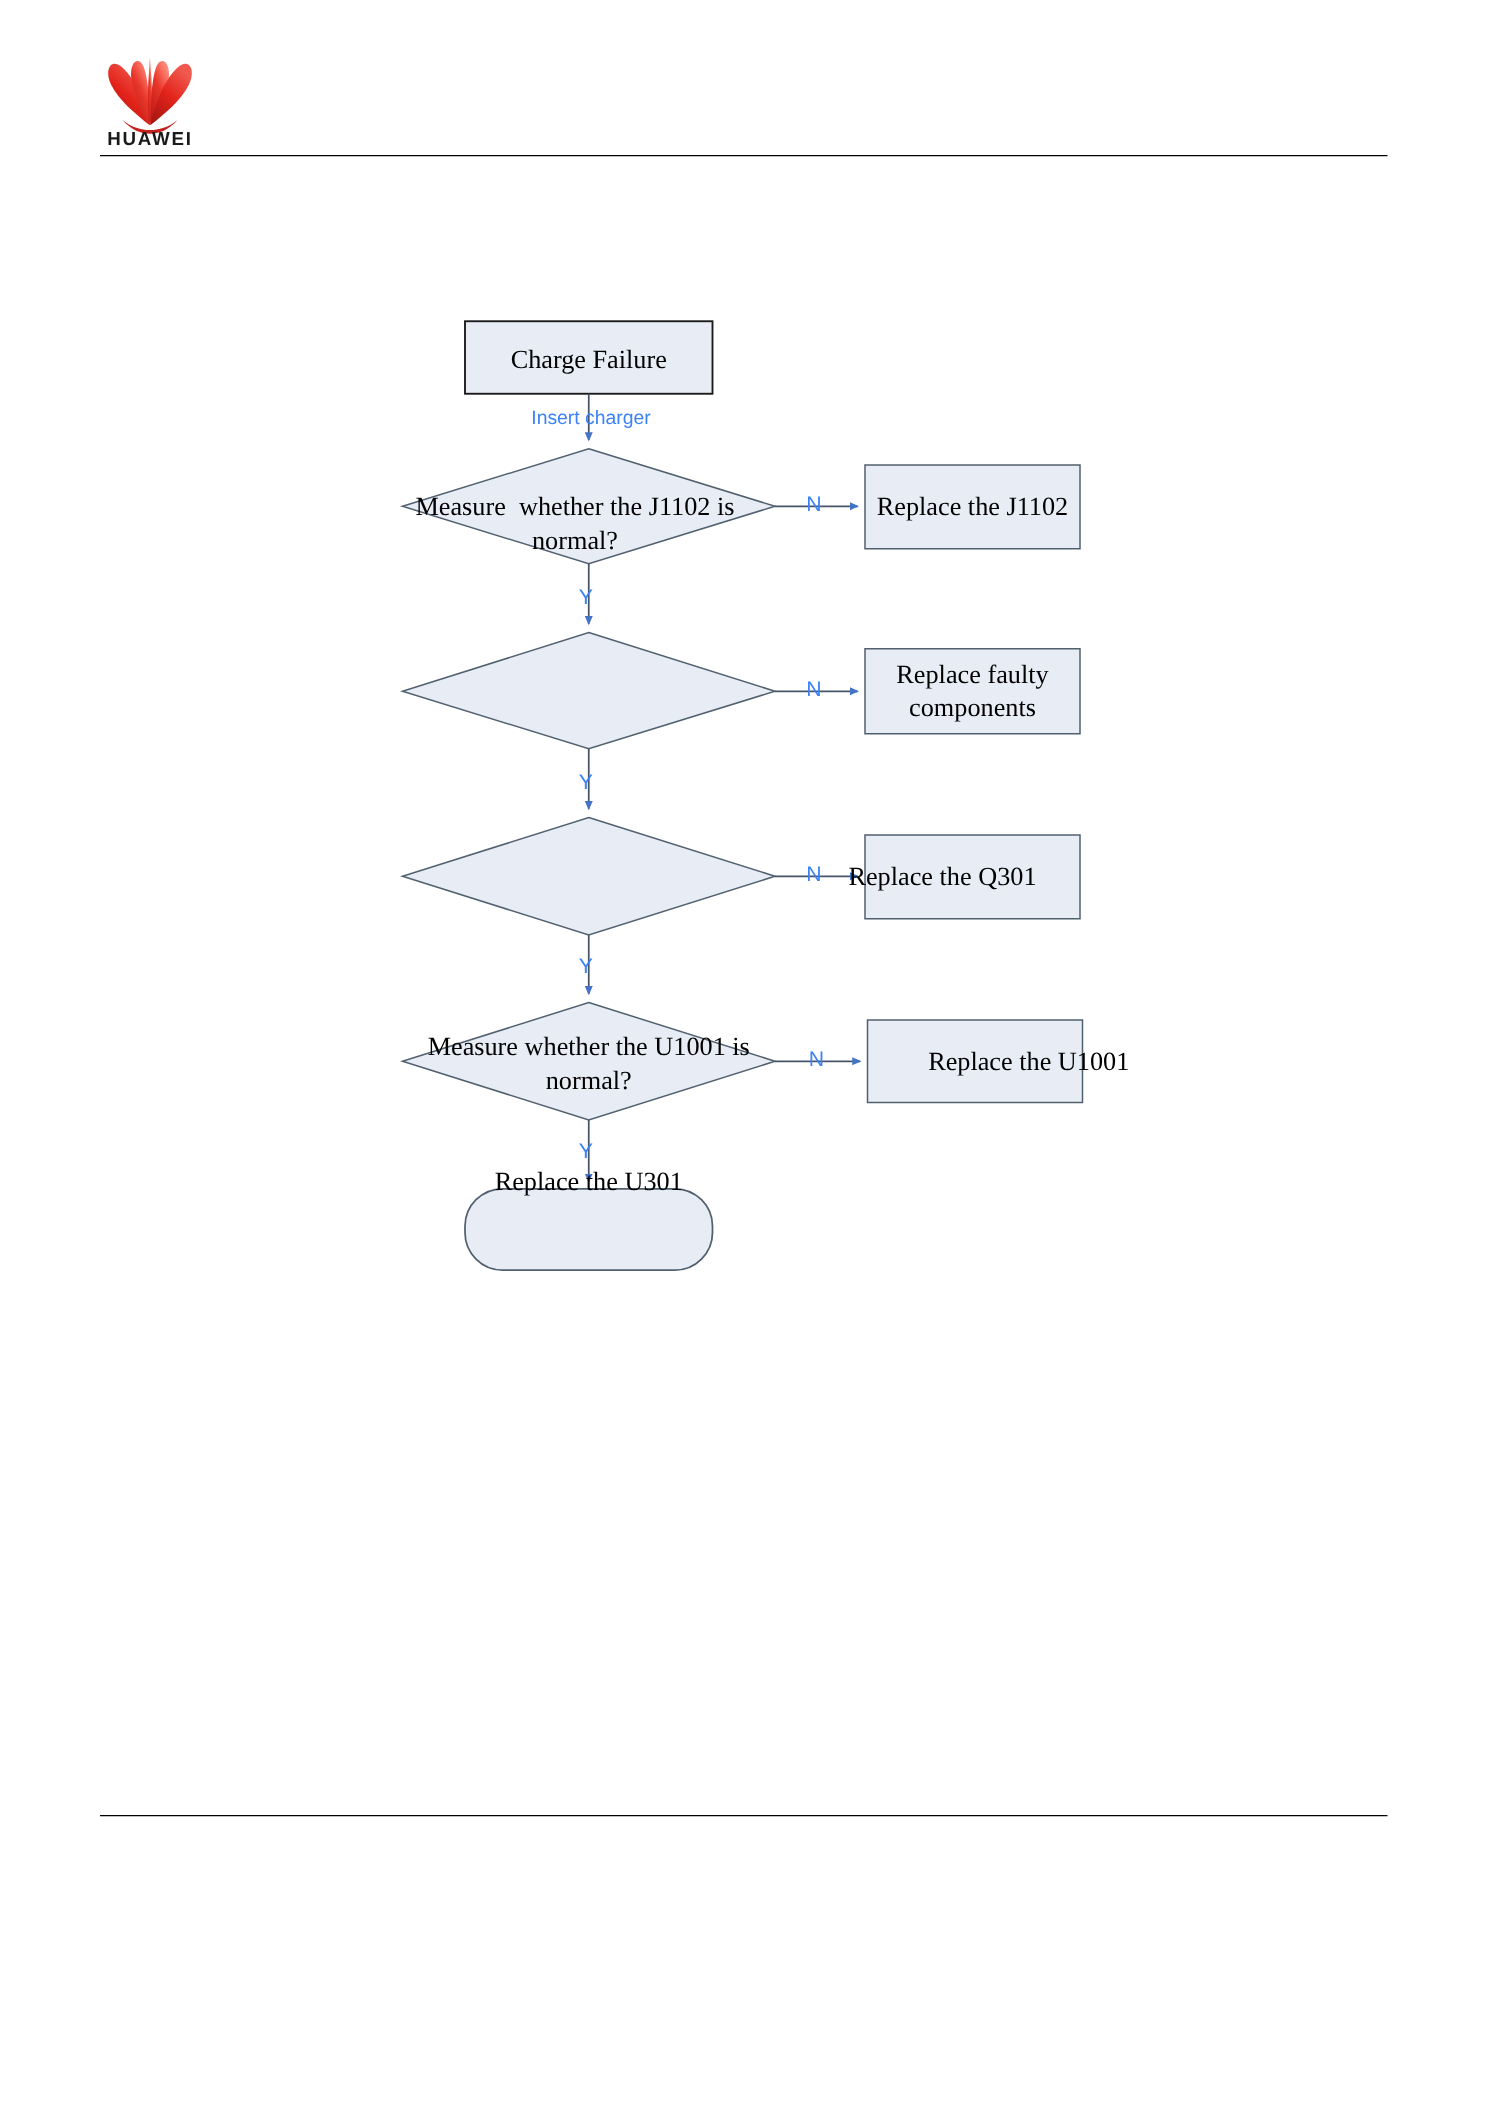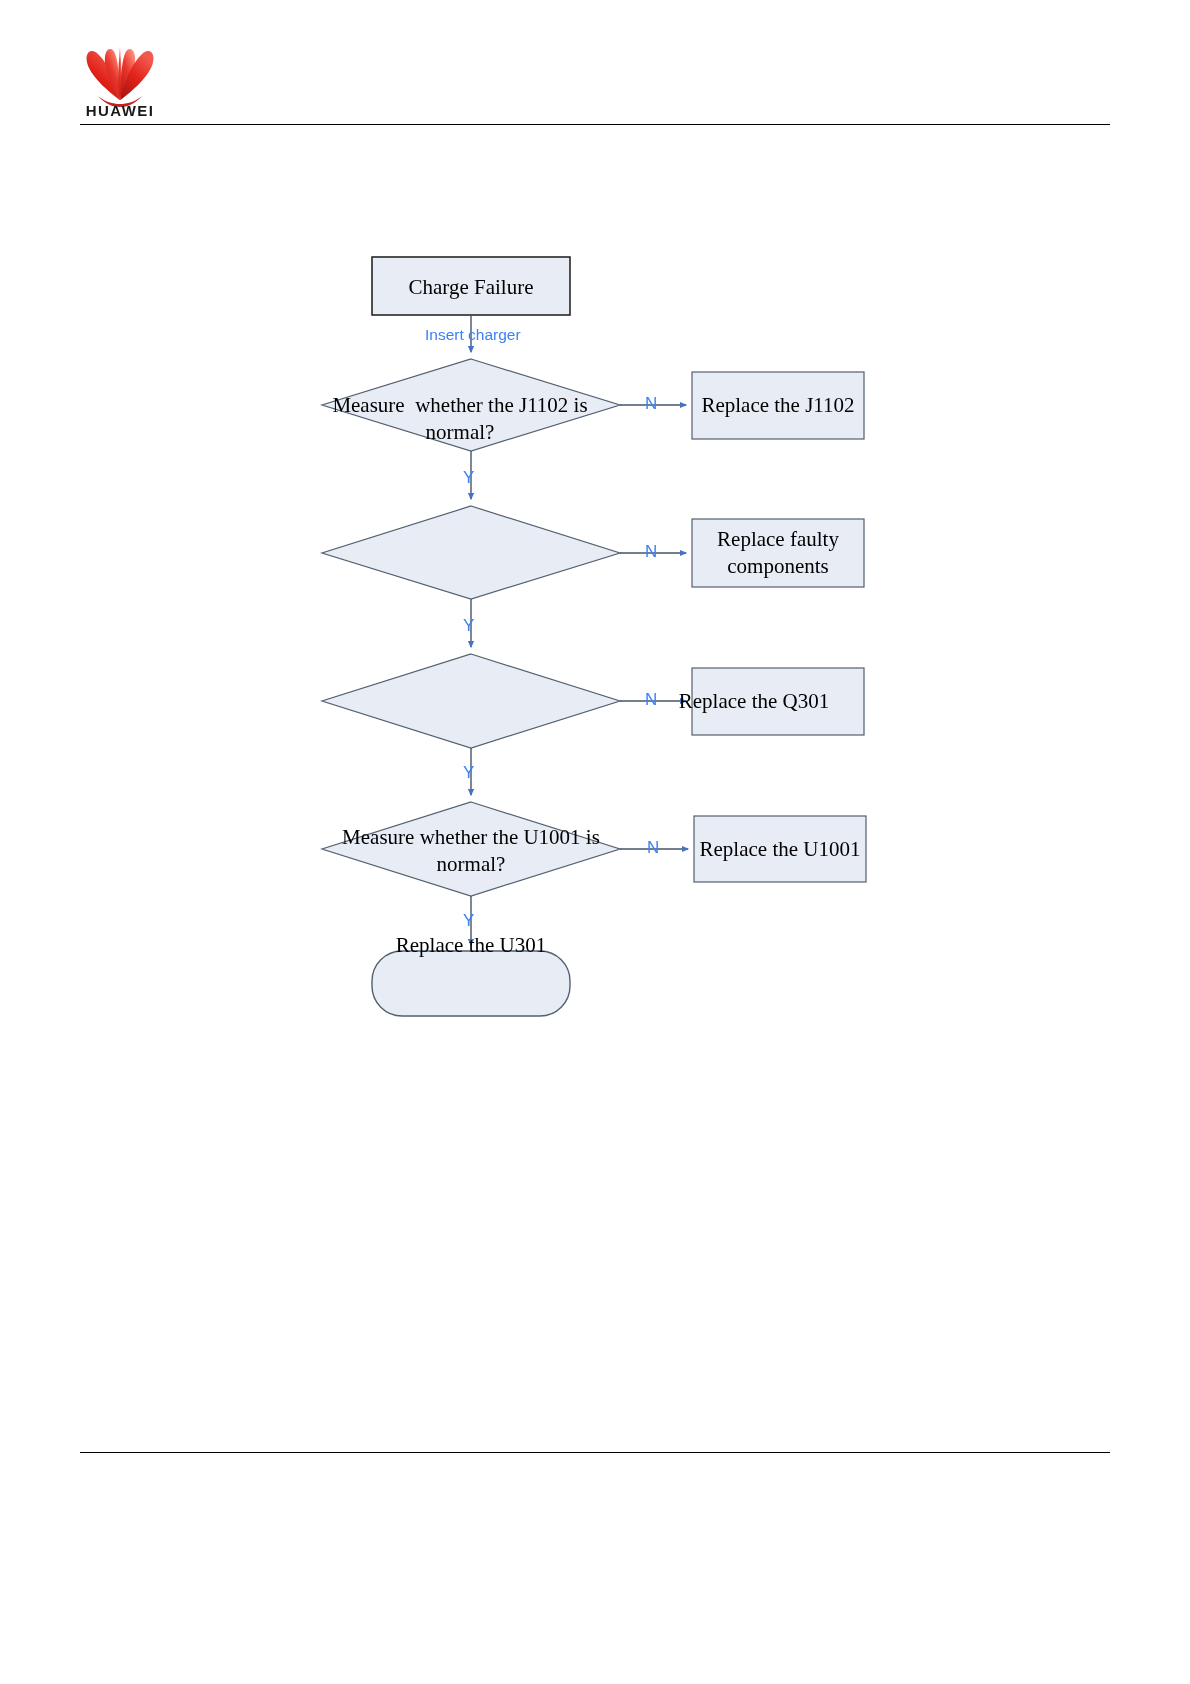--- a/index.html
+++ b/index.html
@@ -186,21 +186,21 @@
 
     <div class="node-text" style="left:692px; top:526px; width:172px;">Replace faulty
 components</div>
 
 
     <div class="node-text" style="left:668px; top:688px; width:172px;">Replace the Q301</div>
 
     <div class="node-text" style="left:321px; top:824px; width:300px;">Measure whether the U1001 is
 normal?</div>
 
-    <div class="node-text" style="left:694px; top:836px; width:172px;">Replace the U1001</div>
+    <div class="node-text" style="left:694px; top:836px; width:172px;padding-left:43px;">Replace the U1001</div>
 
     <div class="node-text" style="left:372px; top:932px; width:198px;">Replace the U301</div>
 
     <div class="edge-label small" style="left:425px; top:325px;">Insert charger</div>
 
     <div class="edge-label" style="left:645px; top:394px;">N</div>
 
     <div class="edge-label" style="left:463px; top:468px;">Y</div>
 
     <div class="edge-label" style="left:645px; top:542px;">N</div>

